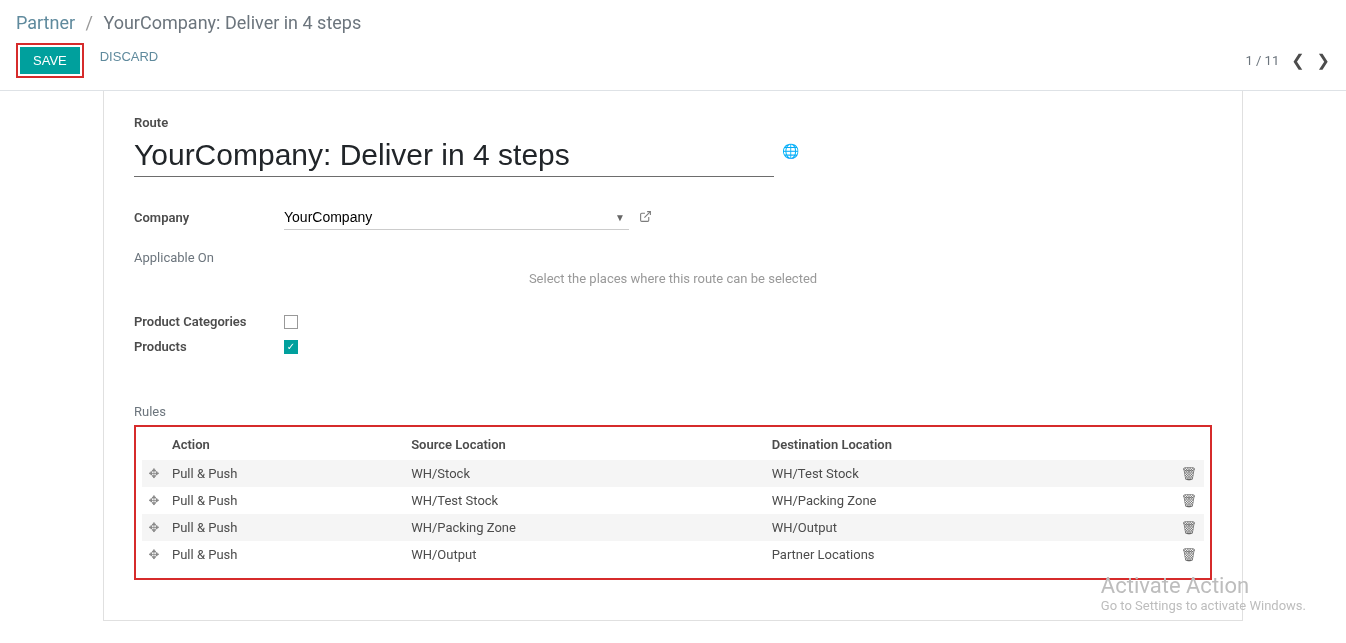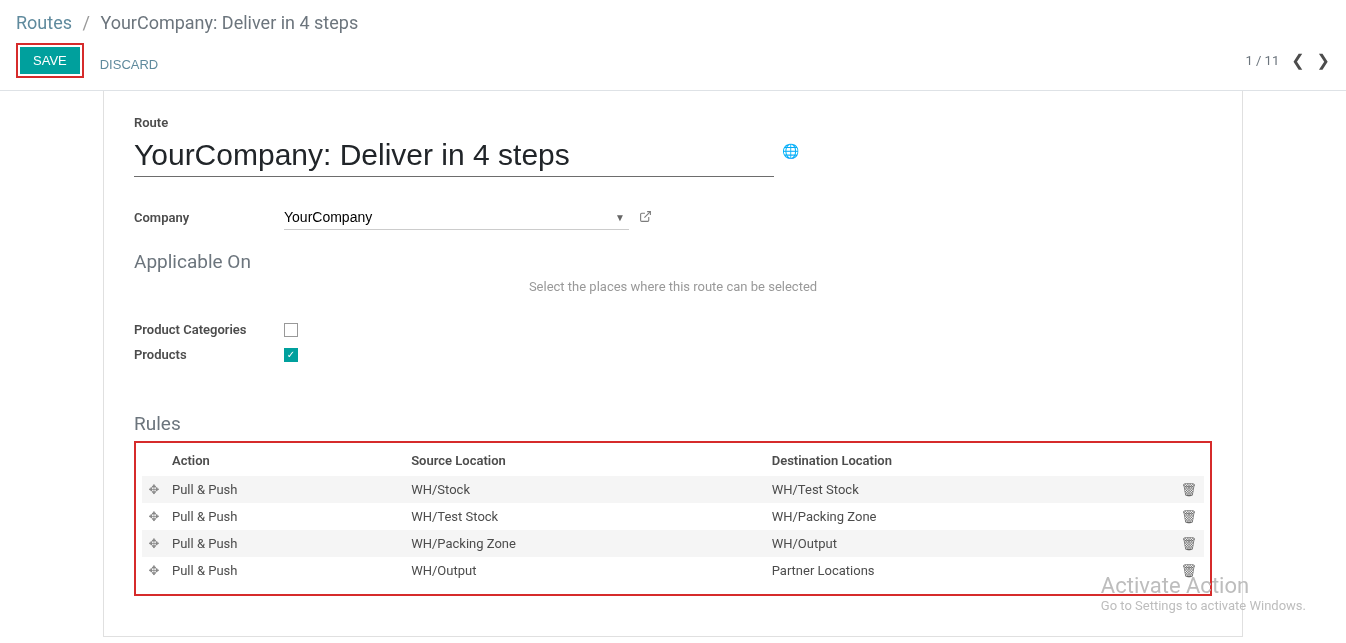--- a/index.html
+++ b/index.html
@@ -3,21 +3,21 @@
 <meta charset="utf-8">
 <style>
 * { box-sizing: border-box; margin: 0; padding: 0; }
 body { font-family: -apple-system, BlinkMacSystemFont, "Segoe UI", Roboto, sans-serif; font-size: 13px; color: #4c4c4c; background: #fff; }
 
 .breadcrumb { padding: 12px 16px 4px; font-size: 18px; color: #6c757d; }
 .breadcrumb a { color: #5f8a9d; text-decoration: none; }
 .breadcrumb .sep { margin: 0 6px; color: #999; }
 
 .toolbar { display: flex; align-items: center; justify-content: space-between; padding: 6px 16px 12px; border-bottom: 1px solid #dee2e6; }
-.toolbar-left { display: flex; align-items: flex-end; gap: 0; }
+.toolbar-left { display: flex; align-items: flex-start; gap: 0; }
 .save-highlight { border: 2px solid #d62b2b; padding: 2px; display: inline-block; }
 .btn-save { background: #00a09d; color: #fff; border: 1px solid #00a09d; padding: 5px 12px; font-size: 13px; font-weight: 500; cursor: pointer; }
 .btn-discard { background: transparent; color: #5f8a9d; border: none; padding: 6px 12px; font-size: 13px; font-weight: 500; cursor: pointer; margin-left: 4px; }
 .toolbar-right { display: flex; align-items: center; gap: 12px; color: #6c757d; }
 .pager { font-size: 13px; }
 .nav-arrow { cursor: pointer; color: #4c4c4c; font-size: 16px; user-select: none; }
 
 .form-sheet { max-width: 1140px; margin: 0 auto; background: #fff; border: 1px solid #e0e0e0; border-top: none; padding: 24px 30px 40px; }
 
 .field-label-sm { font-weight: 600; font-size: 13px; color: #4c4c4c; margin-bottom: 6px; display: block; }
@@ -25,21 +25,21 @@
 .route-input { font-size: 30px; font-weight: 400; color: #212529; border: none; border-bottom: 1px solid #6d6d6d; padding: 2px 0 4px; width: 640px; background: transparent; }
 .globe { color: #666; font-size: 14px; margin-bottom: 18px; cursor: pointer; }
 
 .form-row { display: flex; align-items: center; margin-bottom: 20px; }
 .form-row .lbl { width: 150px; font-weight: 600; font-size: 13px; }
 .company-wrap { position: relative; width: 345px; display: flex; align-items: center; }
 .company-input { width: 100%; border: none; border-bottom: 1px solid #ccc; padding: 4px 20px 4px 0; font-size: 14px; background: transparent; }
 .company-caret { position: absolute; right: 4px; color: #666; font-size: 10px; pointer-events: none; }
 .ext-link { margin-left: 10px; color: #7c7c7c; cursor: pointer; font-size: 13px; }
 
-.section-title { font-size: 19px; color: #6c757d; margin-bottom: 6px; margin-top: 20px; font-weight: 400; }
+.section-title { font-size: 13px; color: #6c757d; margin-bottom: 6px; margin-top: 20px; font-weight: 400; }
 .section-sub { font-size: 13px; color: #999; margin-bottom: 28px; text-align: center; }
 
 .checks { display: flex; gap: 80px; margin-bottom: 40px; }
 .check-col { flex: 1; }
 .check-row { display: flex; align-items: center; margin-bottom: 10px; }
 .check-row .lbl { width: 150px; font-weight: 600; font-size: 13px; }
 .cbox { width: 14px; height: 14px; border: 1px solid #999; display: inline-flex; align-items: center; justify-content: center; cursor: pointer; background: #fff; }
 .cbox.checked { background: #00a09d; border-color: #00a09d; color: #fff; font-size: 10px; }
 
 .rules-highlight { border: 2px solid #d62b2b; padding: 2px 6px 10px; margin-top: 6px; }
@@ -53,21 +53,21 @@
 .add-line { color: #4c4c4c; cursor: pointer; }
 
 .watermark { position: fixed; right: 40px; bottom: 30px; text-align: left; color: #bdbdbd; pointer-events: none; }
 .watermark .t1 { font-size: 22px; font-weight: 400; }
 .watermark .t2 { font-size: 13px; }
 </style>
 </head>
 <body>
 
 <div class="breadcrumb">
-  <a href="#">Routes</a>
+  <a href="#">Partner</a>
   <span class="sep">/</span>
   <span>YourCompany: Deliver in 4 steps</span>
 </div>
 
 <div class="toolbar">
   <div class="toolbar-left">
     <span class="save-highlight">
       <button class="btn-save">SAVE</button>
     </span>
     <button class="btn-discard">DISCARD</button>

